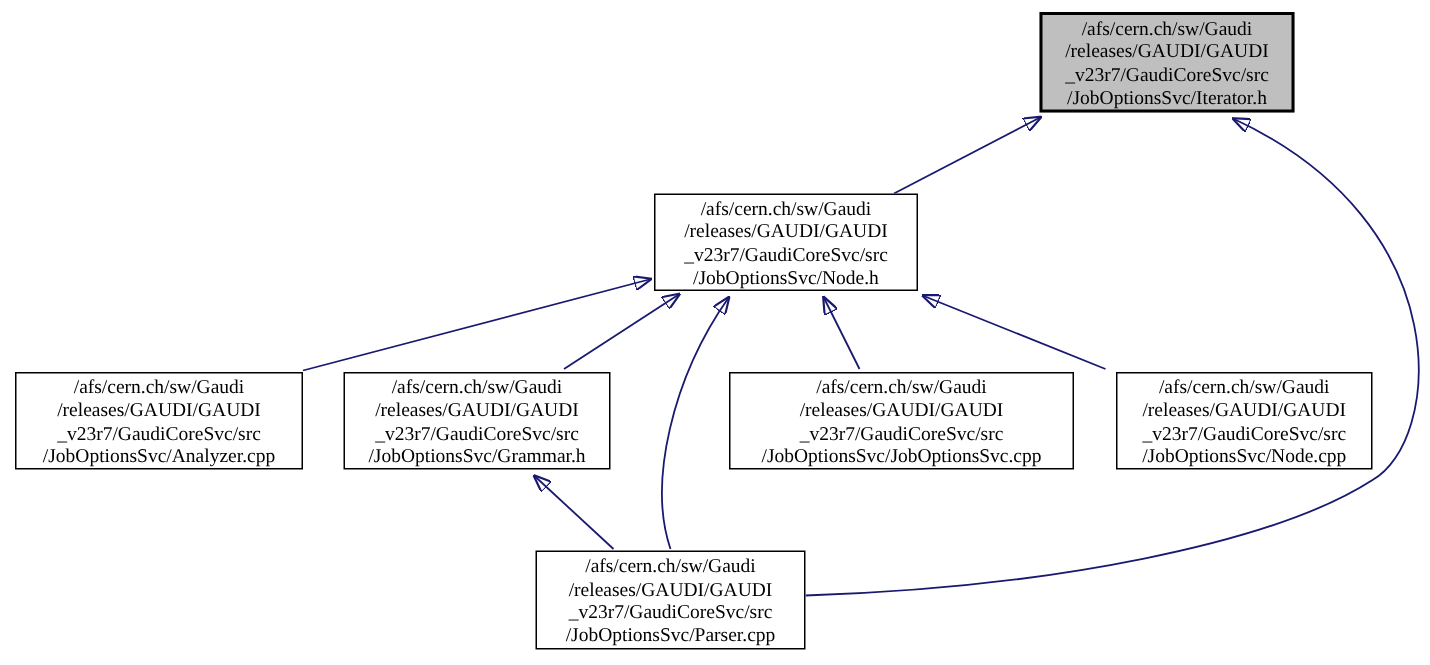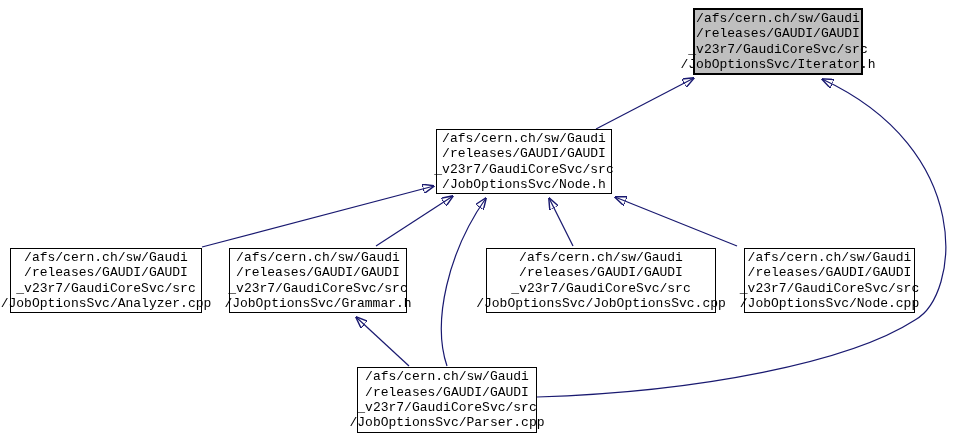--- a/index.html
+++ b/index.html
@@ -10,21 +10,21 @@
     --background:#ffffff;
     --text:#000000;
   }
   html,body{margin:0;padding:0;}
   body{background:var(--background);}
   .canvas{
     position:relative;
     width:953px;height:443px;
     background:var(--background);
     overflow:hidden;
-    font-family:Liberation Mono, monospace;
+    font-family:Liberation Serif, serif;
   }
   .edge-layer{
     position:absolute;left:0;top:0;width:953px;height:443px;
   }
   .edge-layer path{
     fill:none;
     stroke:var(--edge);
     stroke-width:1.2;
   }
   .node{

